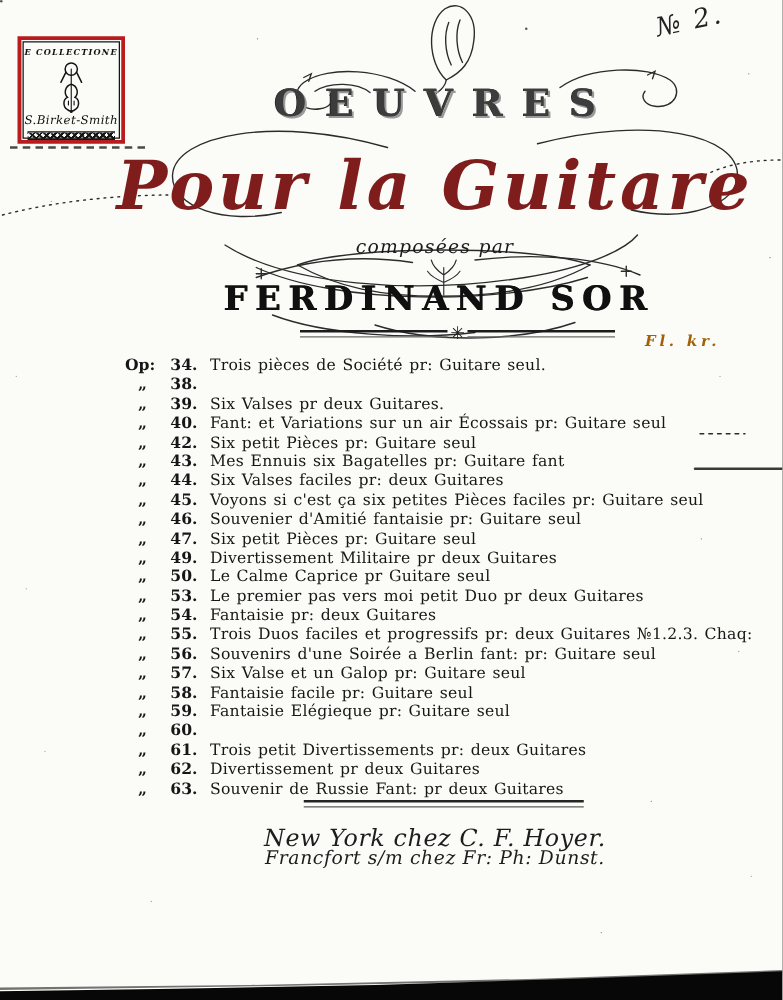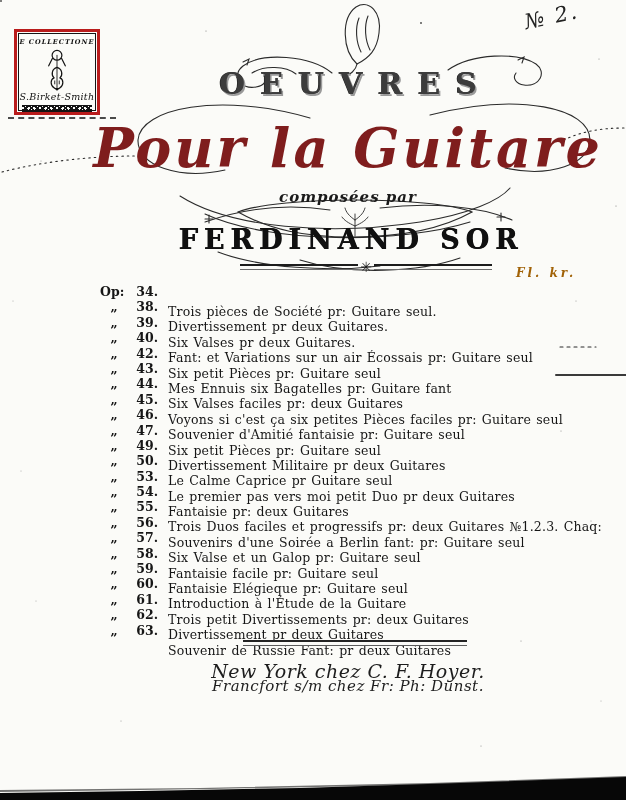--- a/index.html
+++ b/index.html
@@ -41,21 +41,21 @@
   
   .centered{position:absolute;left:70px;right:0;text-align:center;white-space:nowrap;}
   .t-series{
     top:66px;font-size:30px;font-weight:bold;letter-spacing:15px;text-indent:15px;
     color:#3c3c3c;text-shadow:1.5px 1.5px 0 #9a9a9a, -0.5px -0.5px 0 #1a1a1a;
   }
   .t-subject{
     top:116px;font-size:54px;font-style:italic;font-weight:bold;letter-spacing:3px;
     color:#7f1d1d;
   }
-  .t-byline{top:188px;font-size:15px;font-style:italic;font-weight:bold;color:#1a1a1a;letter-spacing:1px;}
+  .t-byline{top:188px;font-size:15px;font-style:italic;font-weight:normal;color:#1a1a1a;letter-spacing:1px;}
   .t-composer{
     top:224px;font-size:27px;font-weight:bold;letter-spacing:6px;text-indent:6px;color:#101010;
     text-shadow:0.6px 0 0 #101010;
   }
 
   
   .rule-star{
     position:absolute;left:240px;top:259px;width:252px;height:16px;
     display:flex;align-items:center;
   }
@@ -63,21 +63,21 @@
   .rule-star .star{font-family:"DejaVu Sans",sans-serif;font-size:14px;color:#1c1c1c;padding:0 2px;line-height:1;}
 
   .price-hdr{position:absolute;left:516px;top:266px;font-size:12px;font-style:italic;font-weight:bold;color:#a16207;letter-spacing:3px;}
 
   
   .works{position:absolute;left:98px;top:284px;width:490px;}
   .row{display:flex;height:15.4px;line-height:15.4px;font-size:12.5px;color:#161616;}
   .c-pre{width:32px;text-align:center;font-weight:bold;flex:none;}
   .row:first-child .c-pre{text-align:left;padding-left:2px;box-sizing:border-box;}
   .c-num{width:28px;text-align:right;font-weight:bold;flex:none;}
-  .c-title{padding-left:10px;letter-spacing:.2px;word-spacing:1px;white-space:nowrap;margin-top:20px;}
+  .c-title{padding-left:10px;letter-spacing:.2px;word-spacing:1px;white-space:nowrap;}
 
   
   .bottom-rule{position:absolute;left:243px;top:640px;width:224px;height:3px;
     border-top:2px solid #242424;border-bottom:1px solid #5c5c5c;}
   .imprint-line{position:absolute;left:70px;right:0;text-align:center;font-style:italic;color:#1d1d1d;white-space:nowrap;}
   .imp1{top:661px;font-size:15px;letter-spacing:.5px;margin-top:16px;}
   .imp2{top:660px;font-size:19px;letter-spacing:.5px;}
 
   
   .speck{position:absolute;left:0;top:0;width:2px;height:2px;border-radius:50%;background:#555;
@@ -169,21 +169,20 @@
   <div class="works" id="works">
     <div class="row">
       <span class="c-pre">Op:</span>
       <span class="c-num">34.</span>
       <span class="c-title">Trois pièces de Société pr: Guitare seul.</span>
     </div>
 
     <div class="row">
       <span class="c-pre">„</span>
       <span class="c-num">38.</span>
-      <span class="c-title">Divertissement pr deux Guitares.</span>
     </div>
 
     <div class="row">
       <span class="c-pre">„</span>
       <span class="c-num">39.</span>
       <span class="c-title">Six Valses pr deux Guitares.</span>
     </div>
 
     <div class="row">
       <span class="c-pre">„</span>
@@ -277,21 +276,20 @@
 
     <div class="row">
       <span class="c-pre">„</span>
       <span class="c-num">59.</span>
       <span class="c-title">Fantaisie Elégieque pr: Guitare seul</span>
     </div>
 
     <div class="row">
       <span class="c-pre">„</span>
       <span class="c-num">60.</span>
-      <span class="c-title">Introduction à l'Étude de la Guitare</span>
     </div>
 
     <div class="row">
       <span class="c-pre">„</span>
       <span class="c-num">61.</span>
       <span class="c-title">Trois petit Divertissements pr: deux Guitares</span>
     </div>
 
     <div class="row">
       <span class="c-pre">„</span>

